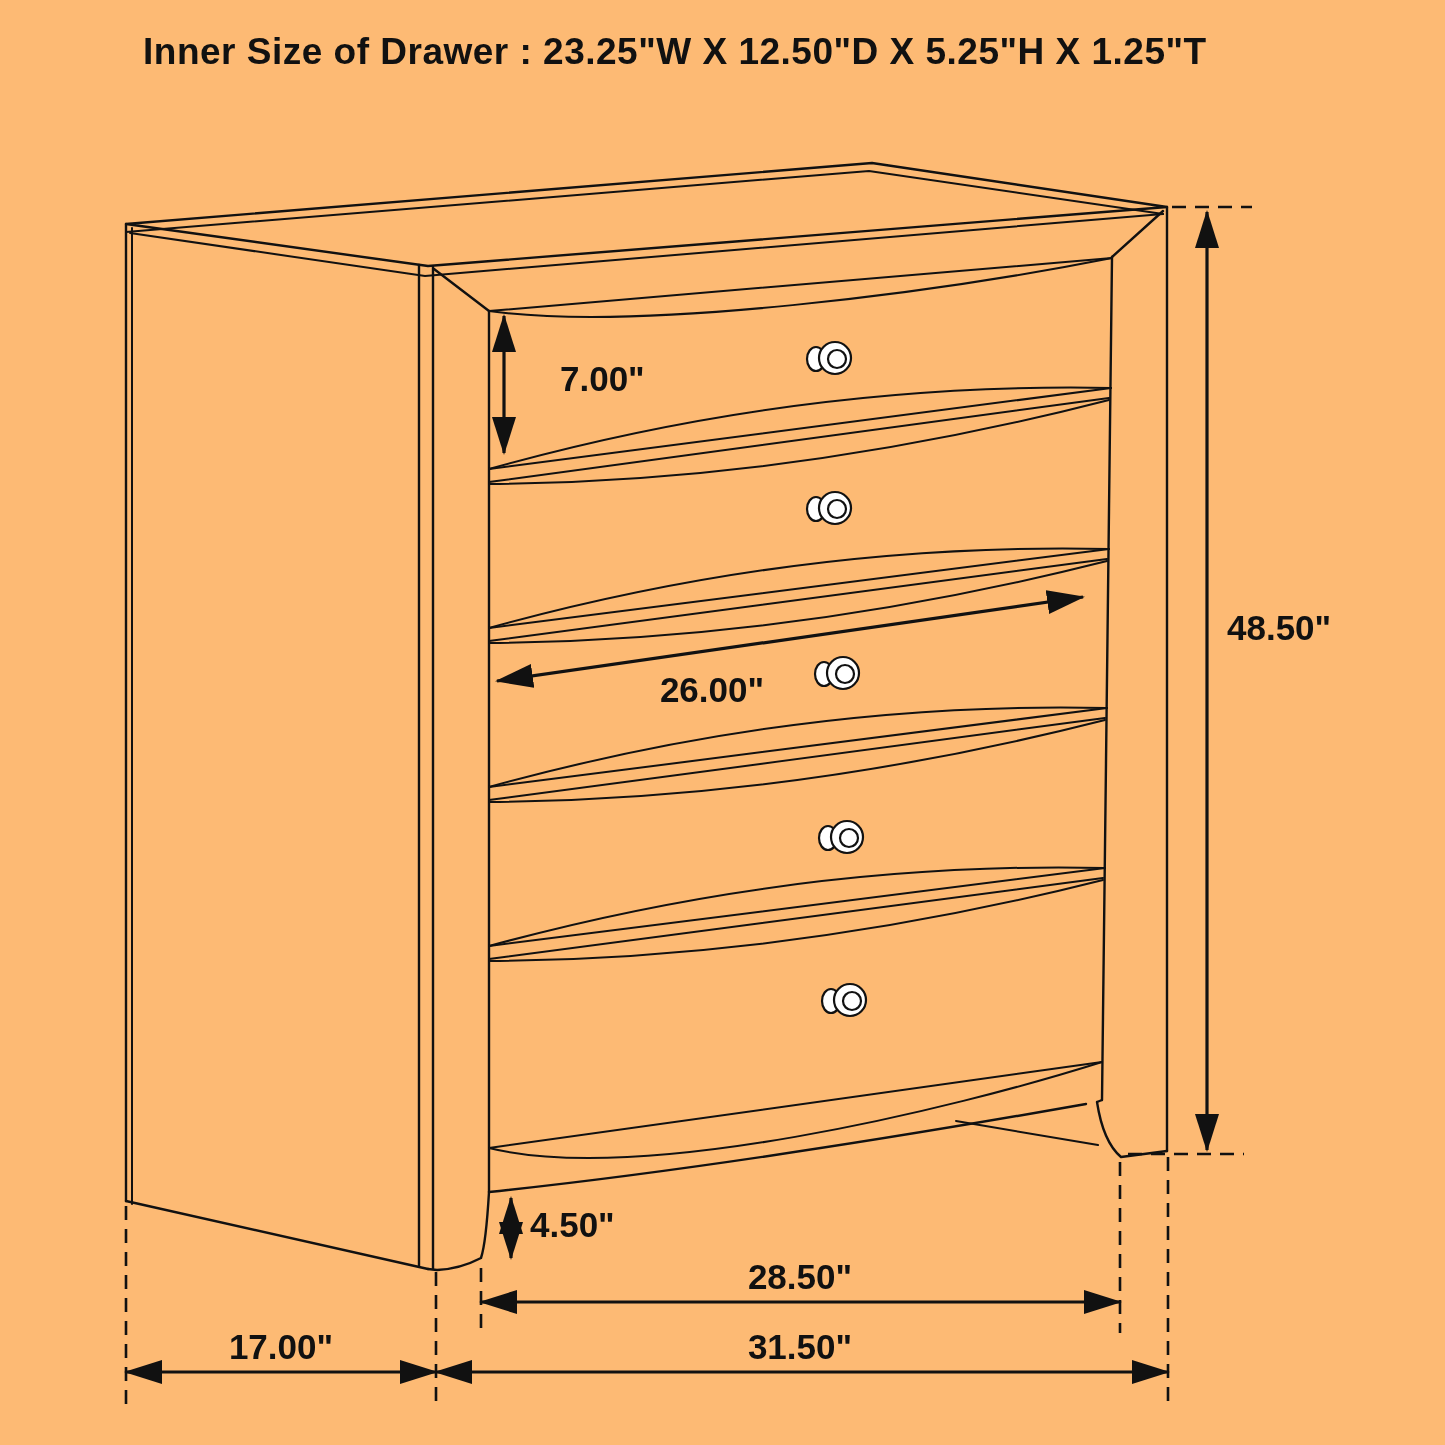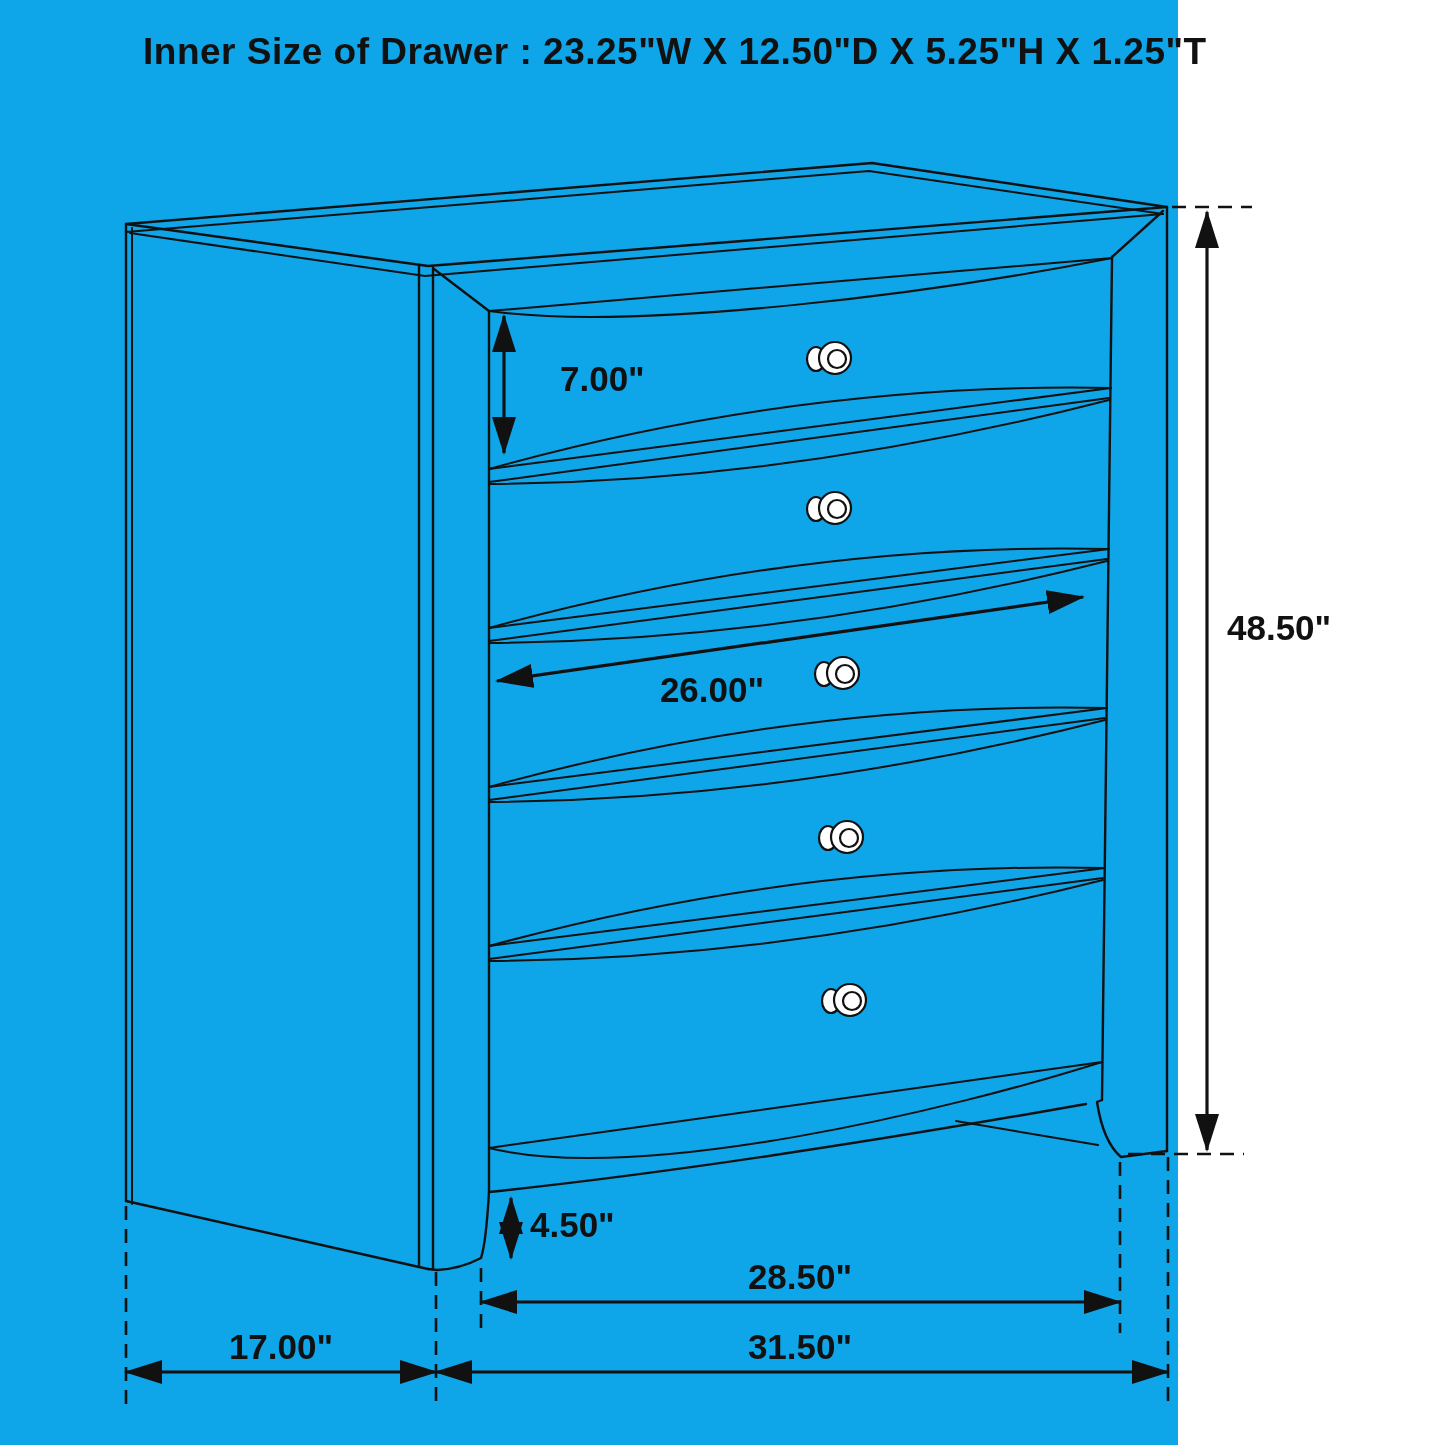--- a/index.html
+++ b/index.html
@@ -6,23 +6,23 @@
     margin: 0;
     padding: 0;
     background: #ffffff;
     width: 1445px;
     height: 1445px;
     overflow: hidden;
     font-family: "Liberation Sans", sans-serif;
   }
   .stage {
     position: relative;
-    width: 1178px;
+    width: 1445px;
     height: 1445px;
-    background: #0ea5e9;
+    background: #fdba74;
   }
   svg { display: block; }
   .outline {
     fill: none;
     stroke: #111111;
     stroke-width: 2.4;
     stroke-linecap: round;
     stroke-linejoin: round;
   }
   .thin {

